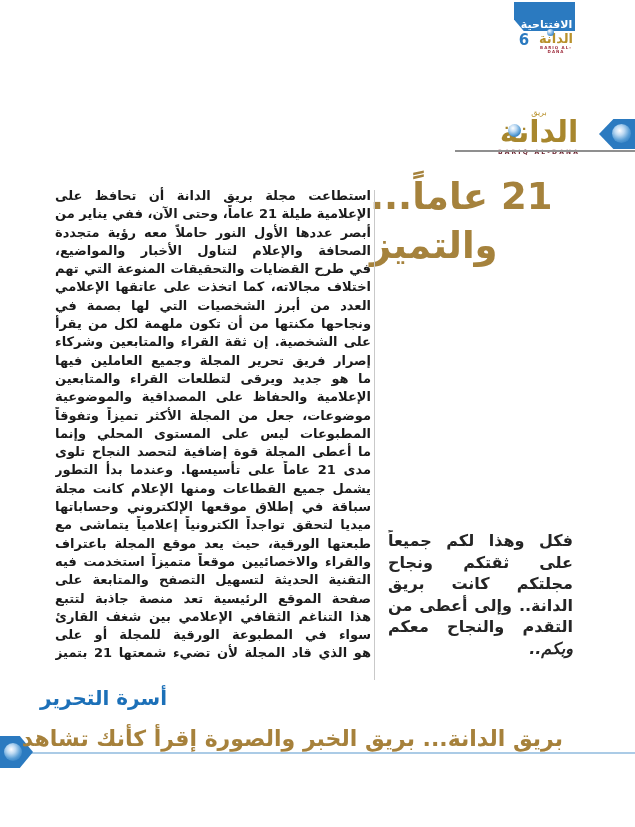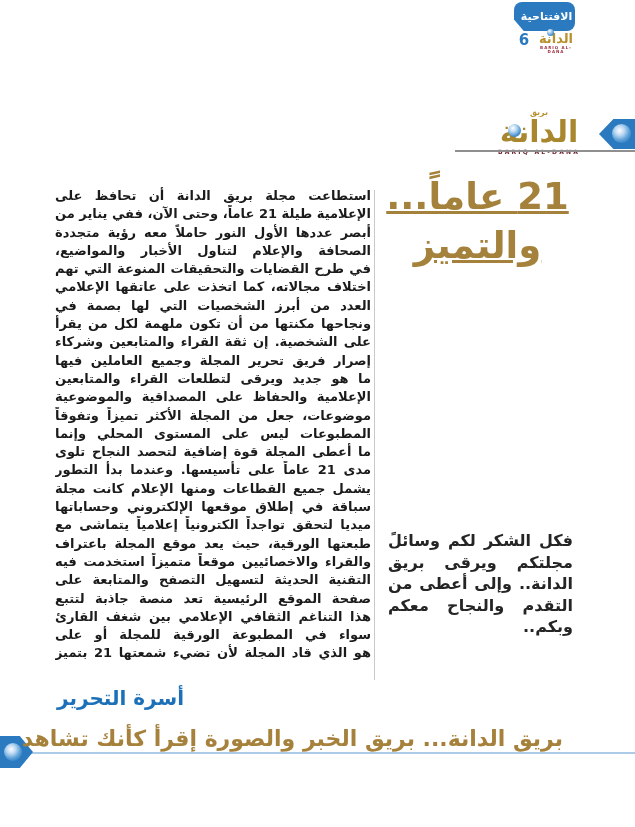--- a/index.html
+++ b/index.html
@@ -5,73 +5,73 @@
   html,body{margin:0;padding:0;background:#ffffff;}
   .page{
     position:relative;width:635px;height:827px;background:#ffffff;overflow:hidden;
     font-family:"DejaVu Sans","Liberation Sans",sans-serif;
   }
   
   .section-tab{
     position:absolute;top:2px;right:60px;width:61px;height:29px;
     background:#2b7ac0;color:#fff;
     clip-path:polygon(0 0,100% 0,100% 100%,16% 100%,0 60%);
-    display:flex;align-items:center;justify-content:center;
-    direction:rtl;font-size:11px;font-weight:bold;padding-left:4px;box-sizing:border-box;border-radius:8px;
+    display:flex;align-items:flex-end;justify-content:center;
+    direction:rtl;font-size:11px;font-weight:bold;padding-left:4px;box-sizing:border-box;
   }
   .page-number{
     position:absolute;top:31px;left:516px;width:16px;
     color:#2b7ac0;font-size:15px;font-weight:bold;text-align:center;
   }
   .mini-logo{position:absolute;top:30px;left:534px;width:44px;text-align:center;line-height:1;}
   .mini-logo .ar{position:relative;display:inline-block;font-size:13px;font-weight:bold;color:#b8912c;}
   .mini-logo .dot{
     position:absolute;top:-1px;left:13px;width:7px;height:7px;border-radius:50%;
     background:radial-gradient(circle at 35% 30%,#ffffff 0%,#9cc4ea 35%,#2b7fc4 80%);
   }
   .mini-logo .latin{font-size:4px;letter-spacing:1px;color:#a03040;font-weight:bold;}
   
   .logo{position:absolute;top:109px;right:50px;width:92px;text-align:center;line-height:1;}
-  .logo .tiny{font-size:8px;font-weight:bold;color:#b8912c;margin-bottom:0;}
+  .logo .tiny{font-size:8px;font-weight:normal;color:#b8912c;margin-bottom:0;}
   .logo .main{position:relative;display:block;font-size:30px;font-weight:bold;color:#a8872e;line-height:30px;}
   .logo .orb{
     position:absolute;top:7px;left:15px;width:13px;height:13px;border-radius:50%;
     background:radial-gradient(circle at 38% 32%,#ffffff 0%,#bcd9f2 30%,#5b9fd6 60%,#1d68a8 85%);
   }
   .logo .latin{font-size:6px;font-weight:bold;letter-spacing:2.2px;color:#6d2430;margin-top:2px;}
   .header-arrow{
     position:absolute;top:119px;right:0;width:36px;height:30px;background:#2b7ac0;
     clip-path:polygon(0 50%,40% 0,100% 0,100% 100%,40% 100%);
   }
   .header-arrow .orb{
     position:absolute;top:5px;left:13px;width:19px;height:19px;border-radius:50%;
     background:radial-gradient(circle at 40% 35%,#fdfdff 0%,#bcd9f2 28%,#5b9fd6 58%,#2b7ac0 85%);
   }
   .logo-rule{position:absolute;top:150px;left:455px;right:0;height:2px;background:#8f8f8f;}
   
   .headline{
-    position:absolute;top:172px;right:50px;width:215px;direction:rtl;text-align:center;
-    color:#a5823c;font-size:37px;font-weight:bold;line-height:49px;white-space:nowrap;text-decoration:underline;
+    position:absolute;top:172px;right:50px;width:215px;direction:rtl;text-align:left;
+    color:#a5823c;font-size:37px;font-weight:bold;line-height:49px;white-space:nowrap;
   }
   
   .col-rule{position:absolute;left:374px;top:190px;width:1px;height:490px;background:#c9c9c9;}
   .body-text{
     position:absolute;left:55px;top:187px;width:316px;direction:rtl;
     color:#1b1b1b;font-size:13px;font-weight:bold;line-height:18.3px;overflow:hidden;
   }
   .body-text .bline{text-align:justify;text-align-last:justify;height:18.3px;overflow:hidden;}
   .body-text .bline.last{text-align-last:right;}
   .thanks{
     position:absolute;top:530px;right:62px;width:185px;direction:rtl;
     color:#252525;font-size:16px;font-weight:bold;line-height:21.6px;
   }
   .thanks .tline{text-align:justify;text-align-last:justify;height:21.6px;overflow:hidden;}
-  .thanks .tline.last{text-align-last:right;}
+  .thanks .tline.last{text-align-last:right;font-style:italic;}
   .signature{
-    position:absolute;left:57px;top:686px;direction:rtl;
+    position:absolute;left:40px;top:686px;direction:rtl;
     color:#1c70b8;font-size:20px;font-weight:bold;
   }
   
   .footer-rule{position:absolute;top:752px;left:30px;right:0;height:2px;background:#abcbe6;}
   .footer-arrow{
     position:absolute;top:736px;left:0;width:33px;height:32px;background:#2b7ac0;
     clip-path:polygon(0 0,60% 0,100% 50%,60% 100%,0 100%);
   }
   .footer-arrow .orb{
     position:absolute;top:7px;left:4px;width:18px;height:18px;border-radius:50%;
@@ -140,22 +140,23 @@
     <div class="bline">طبعتها الورقية، حيث يعد موقع المجلة باعتراف جميع المتابعين</div>
     <div class="bline">والقراء والاخصائيين موقعاً متميزاً استخدمت فيه كل وسائل</div>
     <div class="bline">التقنية الحديثة لتسهيل التصفح والمتابعة على القراء، كما أن</div>
     <div class="bline">صفحة الموقع الرئيسية تعد منصة جاذبة لتتبع الأخبار وقراءتها.</div>
     <div class="bline">هذا التناغم الثقافي الإعلامي بين شغف القارئ ومحتوى المجلة</div>
     <div class="bline">سواء في المطبوعة الورقية للمجلة أو على موقعها الإلكتروني،</div>
     <div class="bline">هو الذي قاد المجلة لأن تضيء شمعتها 21 بتميز وتألق ولا ننسى</div>
   </div>
 
   <div class="thanks">
-    <div class="tline">فكل الشكر لكم وسائلً</div>
-    <div class="tline">مجلتكم ويرقى بريق</div>
+    <div class="tline">فكل وهذا لكم جميعاً</div>
+    <div class="tline">على ثقتكم ونجاح</div>
+    <div class="tline">مجلتكم كانت بريق</div>
     <div class="tline">الدانة.. وإلى أعطى من</div>
     <div class="tline">التقدم والنجاح معكم</div>
     <div class="tline last">وبكم..</div>
   </div>
 
   <div class="signature">أسرة التحرير</div>
 
   <div class="footer-rule"></div>
   <div class="footer-arrow">
     <span class="orb"></span>

